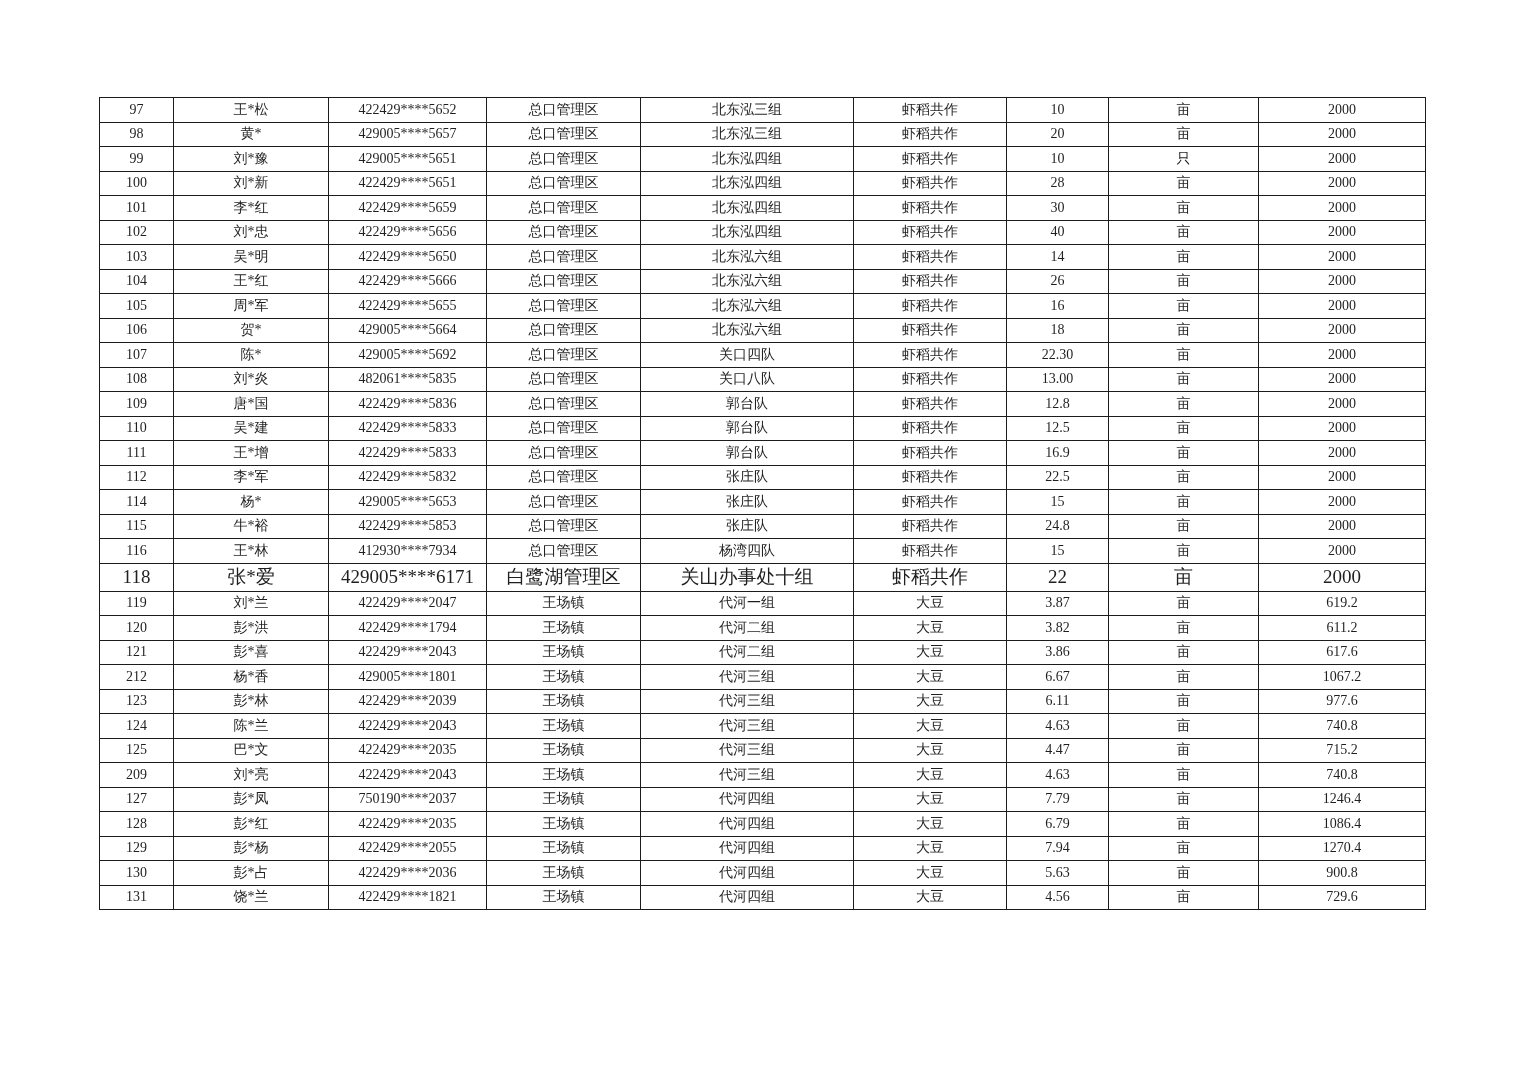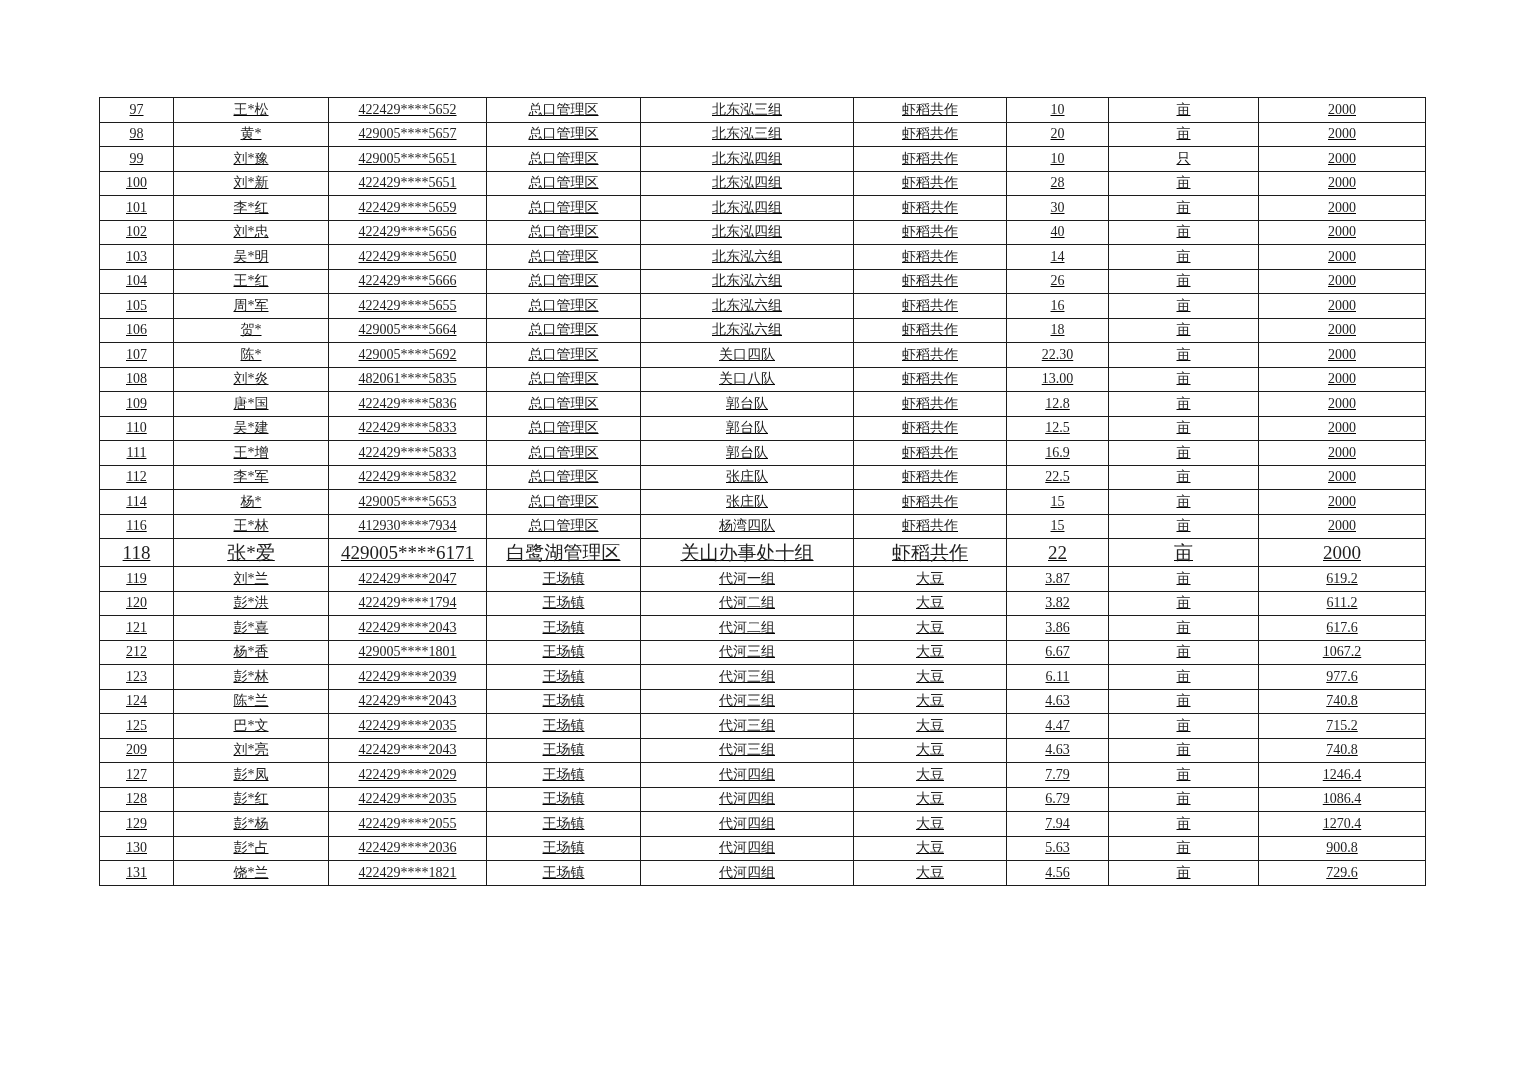--- a/index.html
+++ b/index.html
@@ -29,21 +29,20 @@
     text-align: center;
     vertical-align: middle;
     font-size: 14px;
     color: #1f1f1f;
     font-family: "Liberation Serif", "DejaVu Serif", serif;
     white-space: nowrap;
     overflow: hidden;
   }
   table.records tr {
     height: 24.5px;
-    text-decoration: underline;
   }
   table.records tr.emphasis {
     height: 28px;
   }
   table.records tr.emphasis td {
     font-size: 19px;
   }
 </style>
 </head>
 <body>
@@ -243,20 +242,31 @@
     <td>杨*</td>
     <td>429005****5653</td>
     <td>总口管理区</td>
     <td>张庄队</td>
     <td>虾稻共作</td>
     <td>15</td>
     <td>亩</td>
     <td>2000</td>
   </tr>
         <tr>
+    <td>115</td>
+    <td>牛*裕</td>
+    <td>422429****5853</td>
+    <td>总口管理区</td>
+    <td>张庄队</td>
+    <td>虾稻共作</td>
+    <td>24.8</td>
+    <td>亩</td>
+    <td>2000</td>
+  </tr>
+        <tr>
     <td>116</td>
     <td>王*林</td>
     <td>412930****7934</td>
     <td>总口管理区</td>
     <td>杨湾四队</td>
     <td>虾稻共作</td>
     <td>15</td>
     <td>亩</td>
     <td>2000</td>
   </tr>
@@ -355,21 +365,21 @@
     <td>王场镇</td>
     <td>代河三组</td>
     <td>大豆</td>
     <td>4.63</td>
     <td>亩</td>
     <td>740.8</td>
   </tr>
         <tr>
     <td>127</td>
     <td>彭*凤</td>
-    <td>422429****2029</td>
+    <td>750190****2037</td>
     <td>王场镇</td>
     <td>代河四组</td>
     <td>大豆</td>
     <td>7.79</td>
     <td>亩</td>
     <td>1246.4</td>
   </tr>
         <tr>
     <td>128</td>
     <td>彭*红</td>

